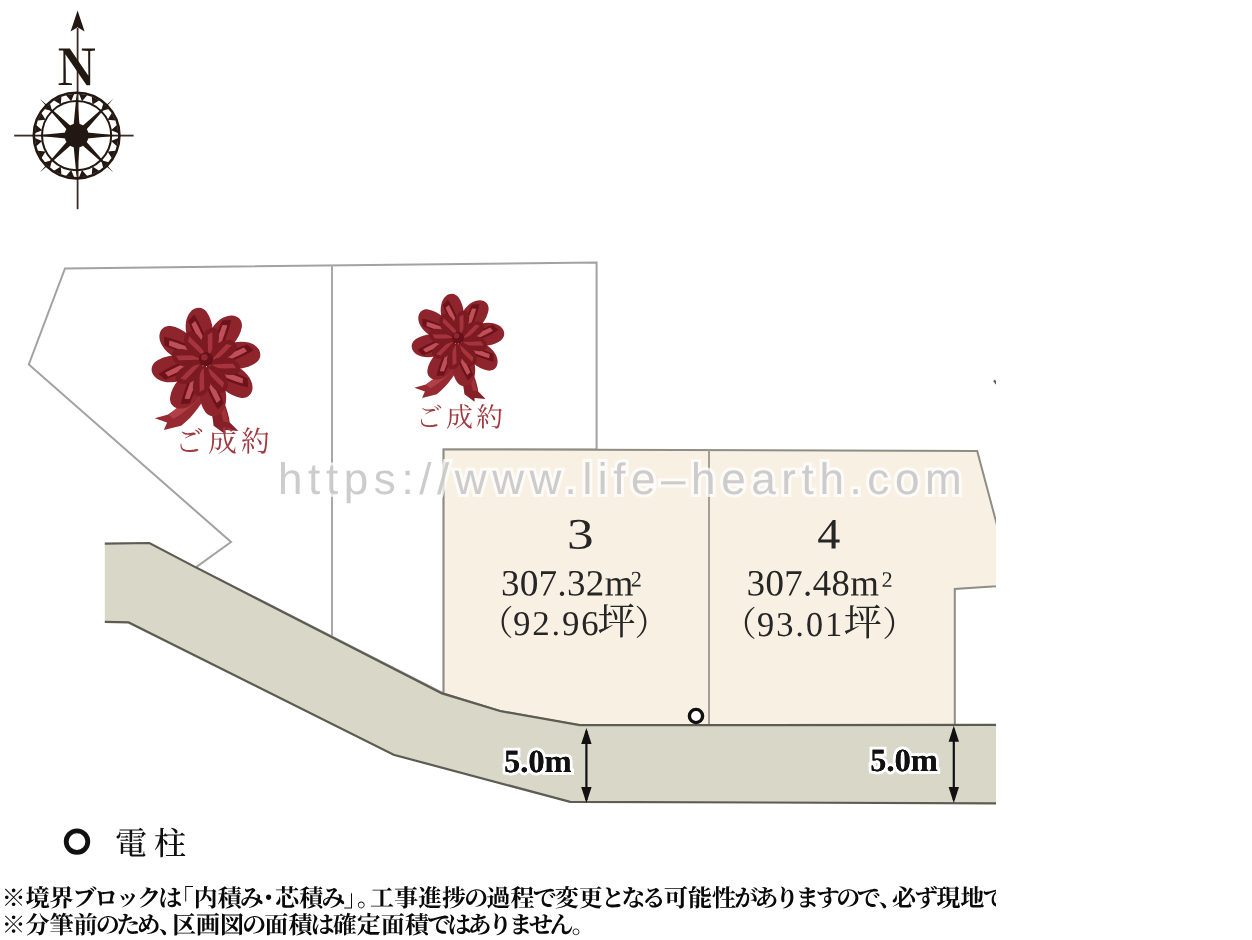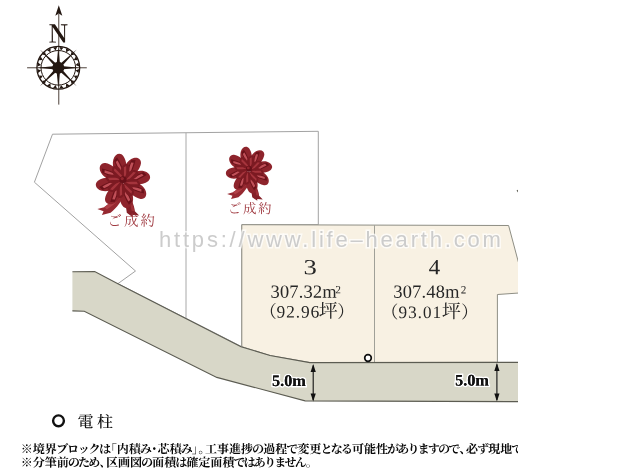--- a/index.html
+++ b/index.html
@@ -1,15 +1,15 @@
 <!DOCTYPE html>
 <html><head><meta charset="utf-8">
 <style>
 html,body{margin:0;padding:0;background:#ffffff;}
-#map{position:relative;width:498px;height:470px;overflow:hidden;font-family:"Liberation Sans",sans-serif;padding-left:20px;}
+#map{position:relative;width:498px;height:470px;overflow:hidden;font-family:"Liberation Sans",sans-serif;}
 </style></head><body>
 <div id="map">
 <svg width="626" height="470" viewBox="0 0 626 470">
 <rect x="0" y="0" width="626" height="470" fill="#ffffff"></rect>
 
 <g stroke="none" fill="#231711">
 <rect x="38.35" y="14" width="0.9" height="90.6" fill="#3a2c24"></rect>
 <rect x="7.1" y="67.35" width="59.7" height="0.9" fill="#3a2c24"></rect>
 <path d="M38.8,5.2 L42.3,15.8 L38.8,13.6 L35.3,15.8 Z"></path>
 </g>

